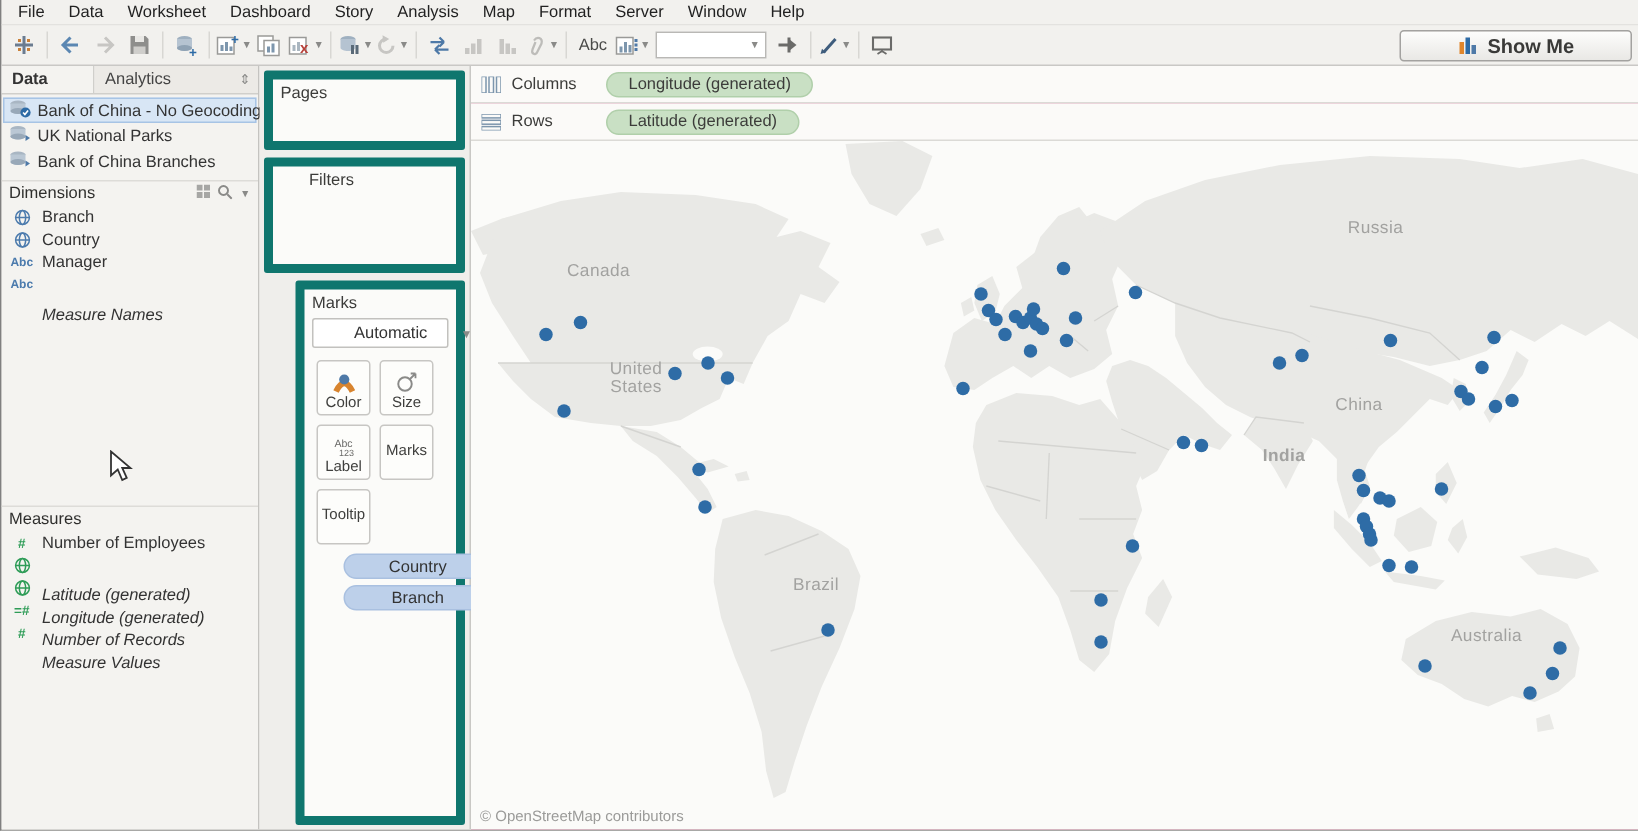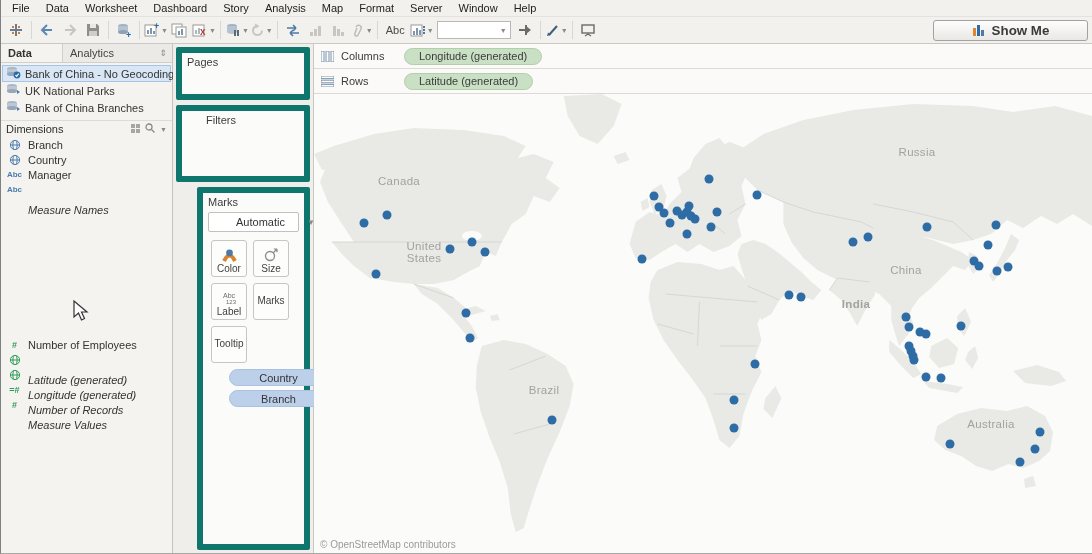--- a/index.html
+++ b/index.html
@@ -345,20 +345,23 @@
           <div class="field">
             <span class="ficon txt-blue">Abc</span>
             <span class="fname">Manager</span>
           </div>
           <div class="field">
             <span class="ficon txt-blue">Abc</span>
             <span class="fname it">Measure Names</span>
           </div>
         </div>
       <div class="spacer1"></div>
+      <div class="sec-head">
+        <span>Measures</span>
+      </div>
       <div id="measlist">
           <div class="field">
             <span class="ficon txt-green">#</span>
             <span class="fname">Number of Employees</span>
           </div>
           <div class="field">
             <span class="ficon">
               <svg width="12" height="12" viewBox="0 0 12 12">
                 <circle cx="6" cy="6" r="4.6" fill="none" stroke="#2e9c57"></circle>
                 <ellipse cx="6" cy="6" rx="2.1" ry="4.6" fill="none" stroke="#2e9c57"></ellipse>

